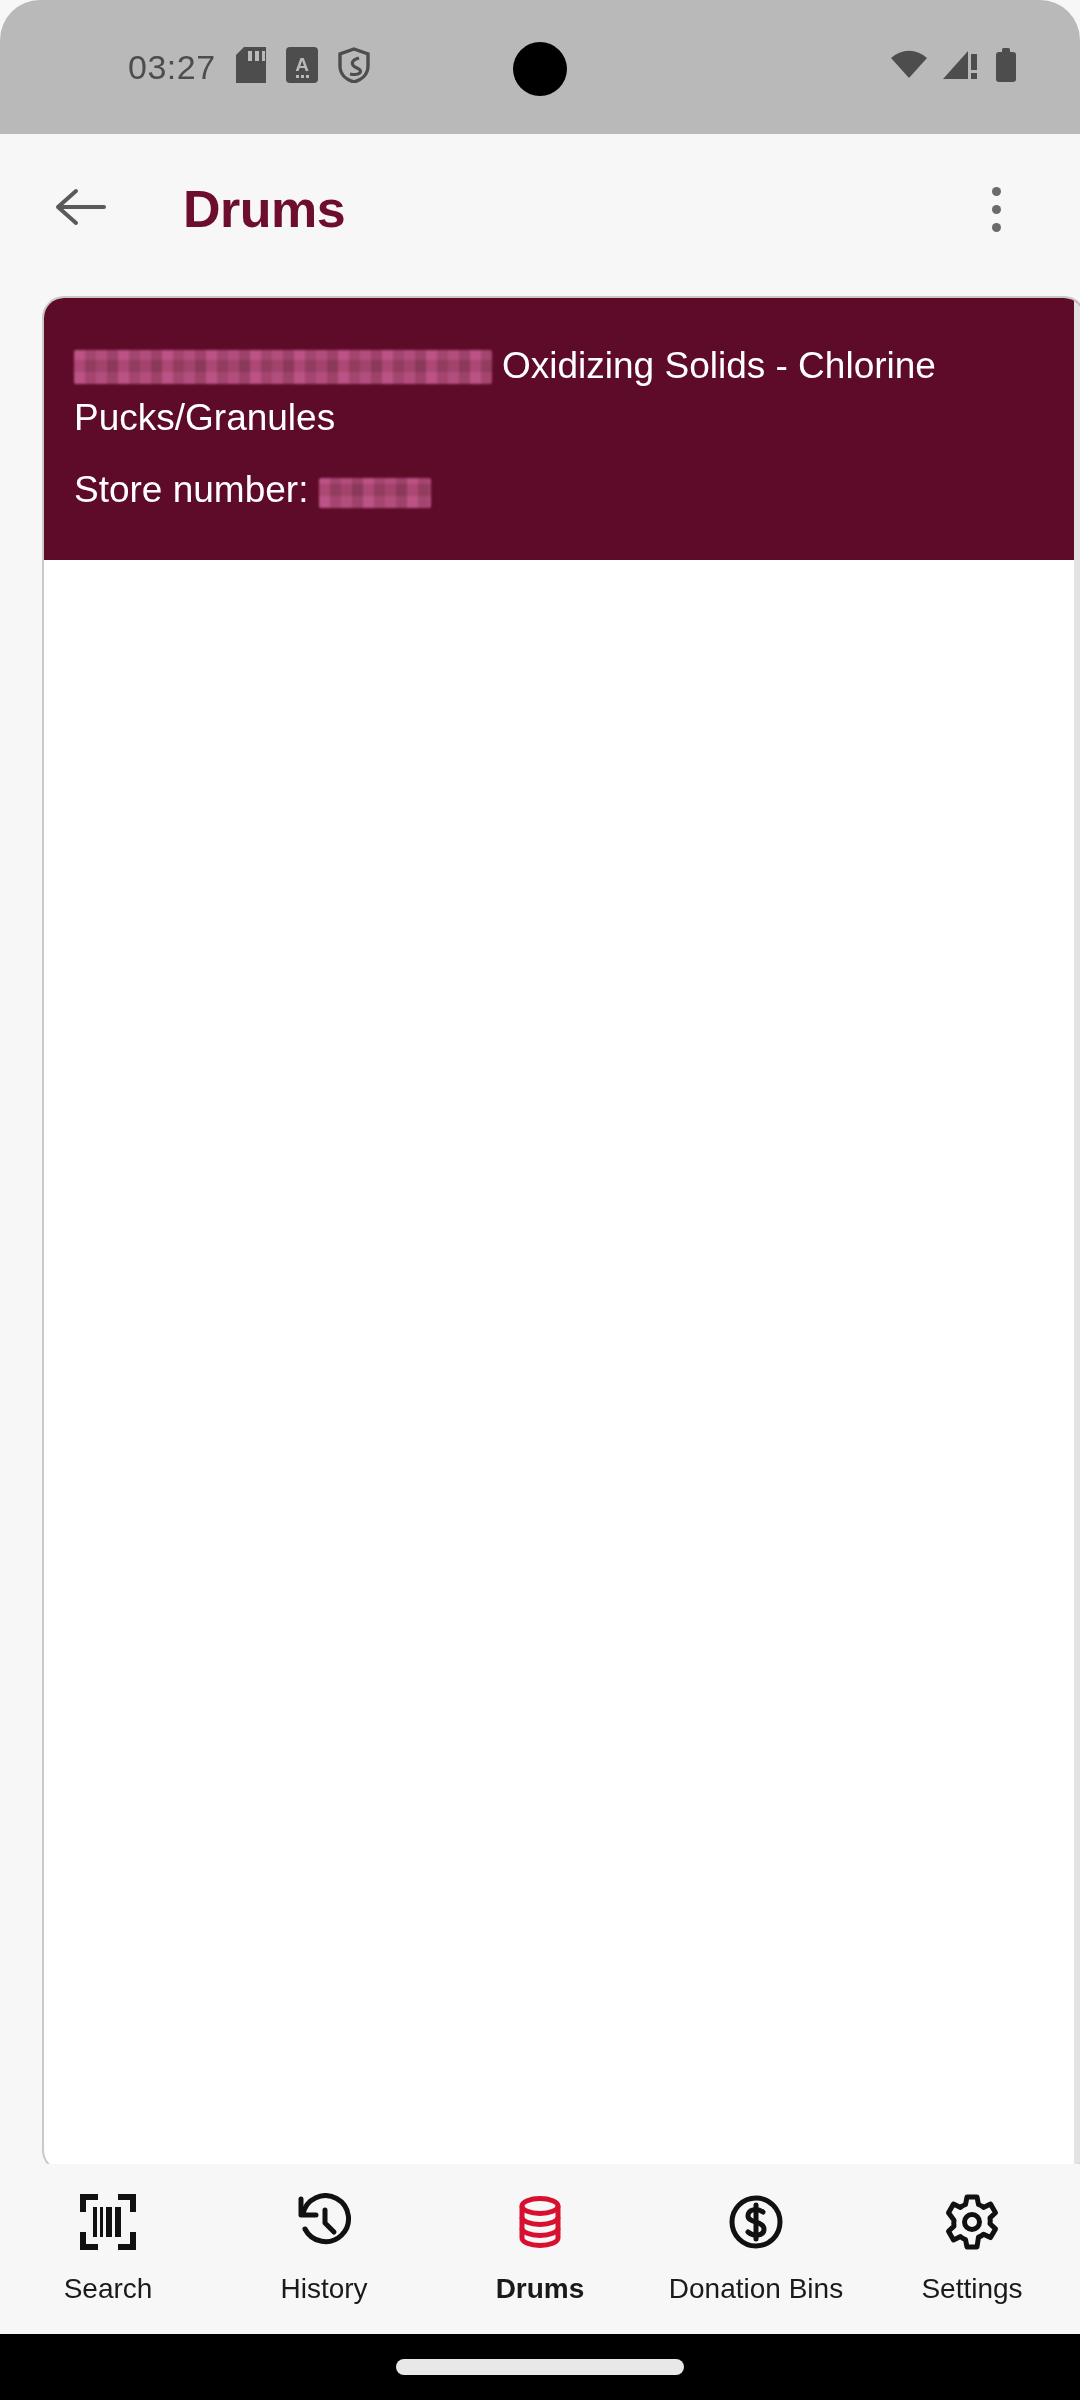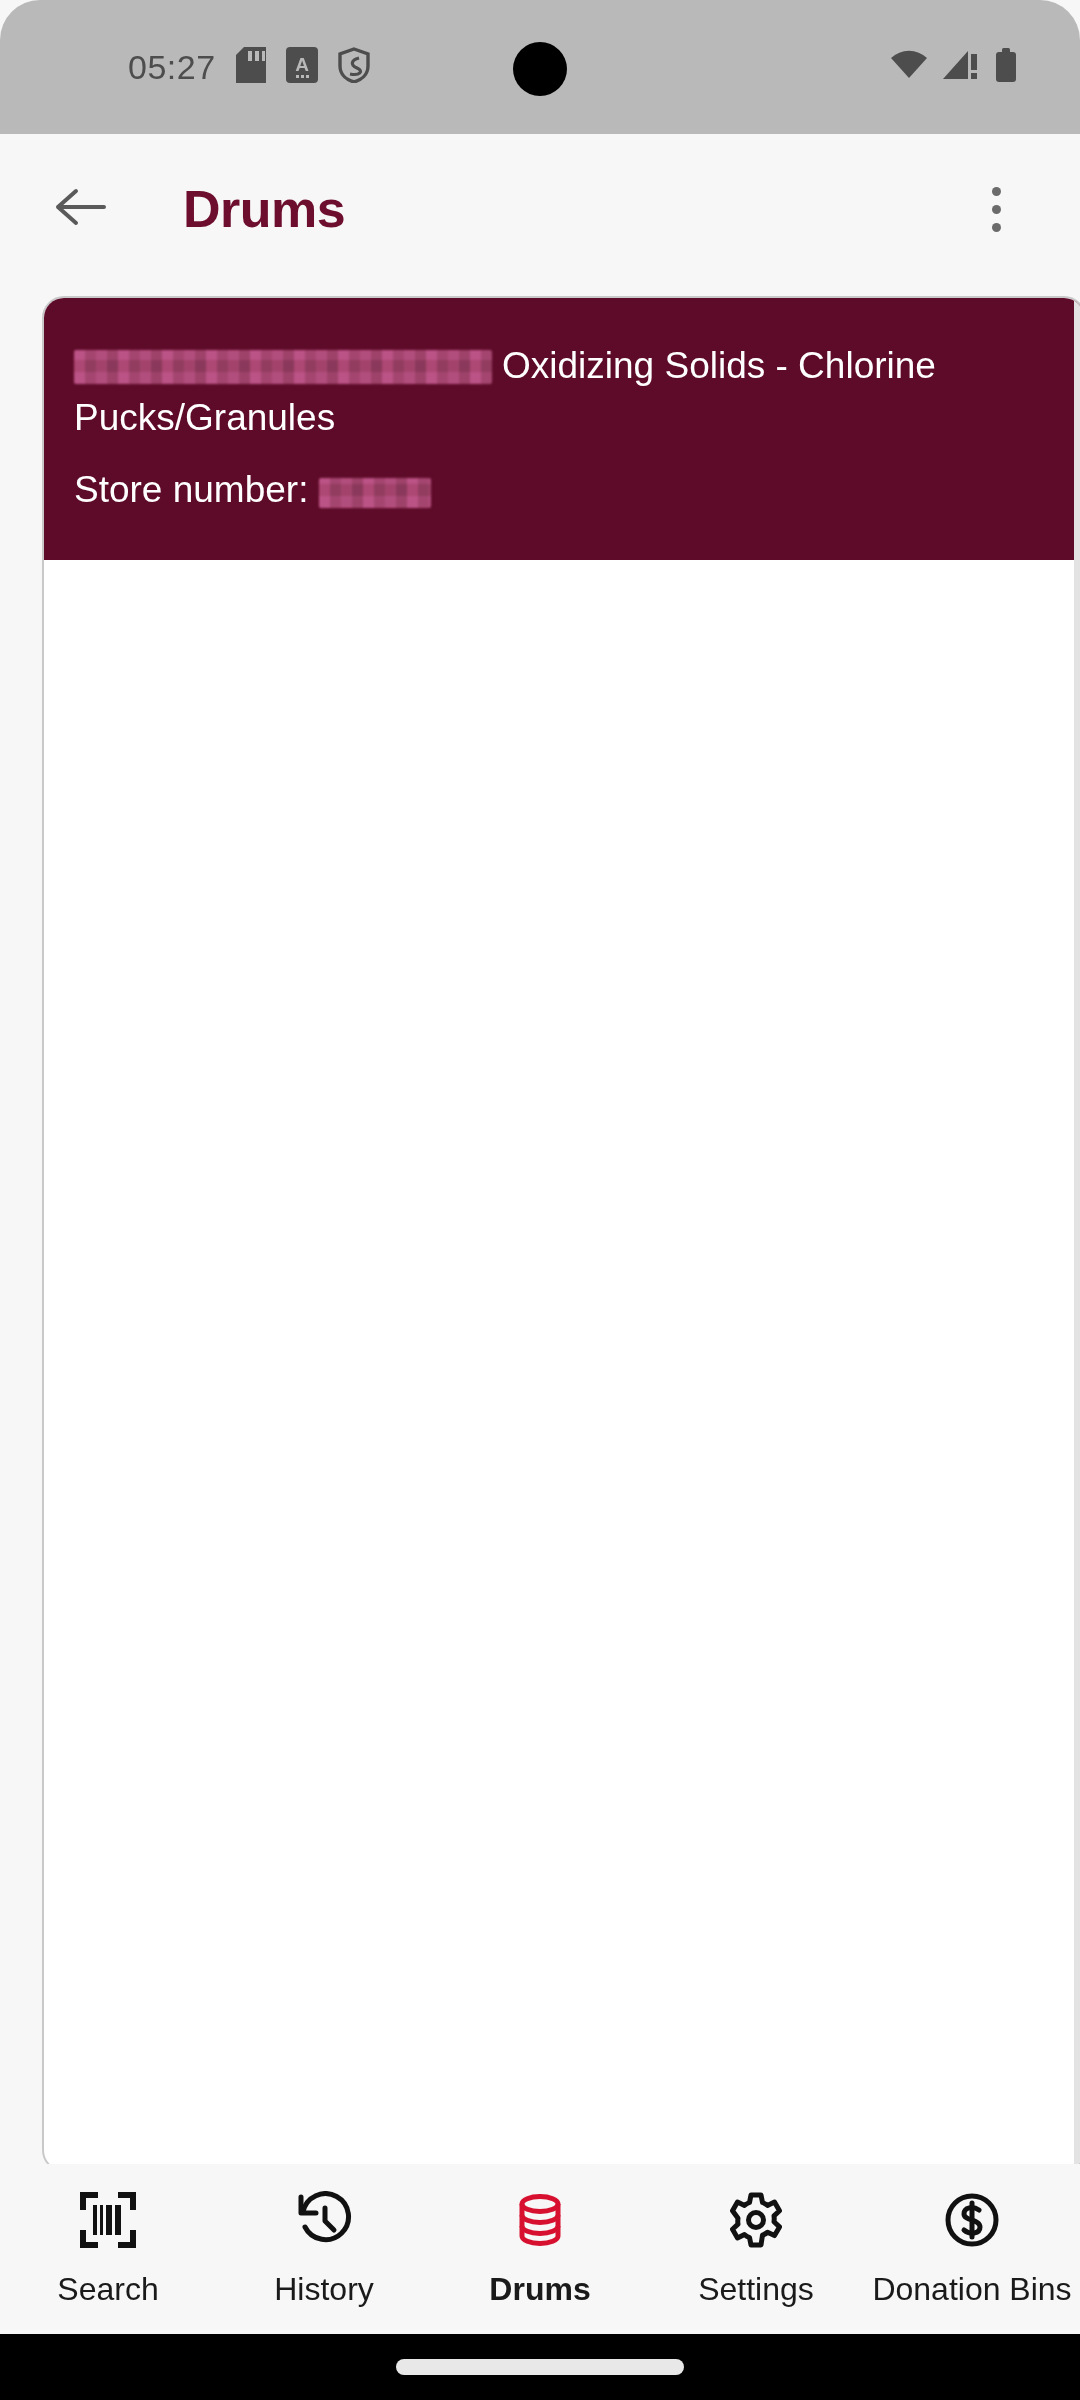--- a/index.html
+++ b/index.html
@@ -88,38 +88,38 @@
 
   
   .bottomnav {
     position:absolute; left:0; bottom:66px; width:1080px; height:170px;
     background:#f7f7f7; display:flex; align-items:center;
   }
   .nav-item {
     flex:1; display:flex; flex-direction:column;
     align-items:center; gap:18px; cursor:pointer;
   }
-  .nav-label { font-size:32px; color:#1a1a1a; }
+  .nav-label { font-size:28px; color:#1a1a1a; }
   .nav-item.active .nav-label { font-weight:bold; }
 
   
   .gesturebar {
     position:absolute; left:0; bottom:0; width:1080px; height:66px;
     background:#000; display:flex; align-items:center; justify-content:center;
   }
   .gesture-pill { width:288px; height:16px; border-radius:8px; background:#e8e8e8; }
 </style>
 </head>
 <body>
 
 <div class="phone">
 
   <div class="statusbar">
     <div class="sb-left">
-      <span class="sb-clock">05:27</span>
+      <span class="sb-clock">03:27</span>
       <span class="sb-icon">
         <svg width="30" height="36" viewBox="0 0 30 36">
           <path d="M8 0h22v36H0V8z" fill="#4d4d4d"></path>
           <rect x="12" y="4" width="4" height="10" fill="#b9b9b9"></rect>
           <rect x="19" y="4" width="4" height="10" fill="#b9b9b9"></rect>
           <rect x="26" y="4" width="3" height="10" fill="#b9b9b9"></rect>
         </svg>
       </span>
       <span class="sb-icon">
         <svg width="32" height="36" viewBox="0 0 32 36">
@@ -228,39 +228,39 @@
           <path d="M11 24 A18 7.5 0 0 0 47 24" fill="none" stroke="#d8102f" stroke-width="5"></path>
           <path d="M11 35 A18 7.5 0 0 0 47 35" fill="none" stroke="#d8102f" stroke-width="5"></path>
         </svg>
       </span>
       <span class="nav-label">Drums</span>
     </div>
 
     <div class="nav-item">
       <span>
         <svg width="58" height="58" viewBox="0 0 58 58">
+          <circle cx="29" cy="29" r="24" fill="none" stroke="#111" stroke-width="5"></circle>
+          <path d="M36 19 C30 15 21 16 21 23 C21 30 37 28 37 36 C37 43 27 44 21 39" fill="none" stroke="#111" stroke-width="5" stroke-linecap="round"></path>
+          <path d="M29 12 V46" fill="none" stroke="#111" stroke-width="5" stroke-linecap="round"></path>
+        </svg>
+      </span>
+      <span class="nav-label">Donation Bins</span>
+    </div>
+
+    <div class="nav-item">
+      <span>
+        <svg width="58" height="58" viewBox="0 0 58 58">
           <path d="M24 4 h10 l1.5 7.5 a18 18 0 0 1 5 2.9 l7-3.4 5 8.7 -5.5 5.2
                    a18 18 0 0 1 0 5.8 l5.5 5.2 -5 8.7 -7-3.4 a18 18 0 0 1 -5 2.9
                    L34 54 h-10 l-1.5-7.5 a18 18 0 0 1 -5-2.9 l-7 3.4 -5-8.7 5.5-5.2
                    a18 18 0 0 1 0-5.8 L5.5 19.7 l5-8.7 7 3.4 a18 18 0 0 1 5-2.9 Z" fill="none" stroke="#111" stroke-width="5" stroke-linejoin="round"></path>
           <circle cx="29" cy="29" r="7.5" fill="none" stroke="#111" stroke-width="5"></circle>
         </svg>
       </span>
       <span class="nav-label">Settings</span>
     </div>
-
-    <div class="nav-item">
-      <span>
-        <svg width="58" height="58" viewBox="0 0 58 58">
-          <circle cx="29" cy="29" r="24" fill="none" stroke="#111" stroke-width="5"></circle>
-          <path d="M36 19 C30 15 21 16 21 23 C21 30 37 28 37 36 C37 43 27 44 21 39" fill="none" stroke="#111" stroke-width="5" stroke-linecap="round"></path>
-          <path d="M29 12 V46" fill="none" stroke="#111" stroke-width="5" stroke-linecap="round"></path>
-        </svg>
-      </span>
-      <span class="nav-label">Donation Bins</span>
-    </div>
   </div>
 
   <div class="gesturebar">
     <div class="gesture-pill"></div>
   </div>
 
 </div>
 
 </body></html>

